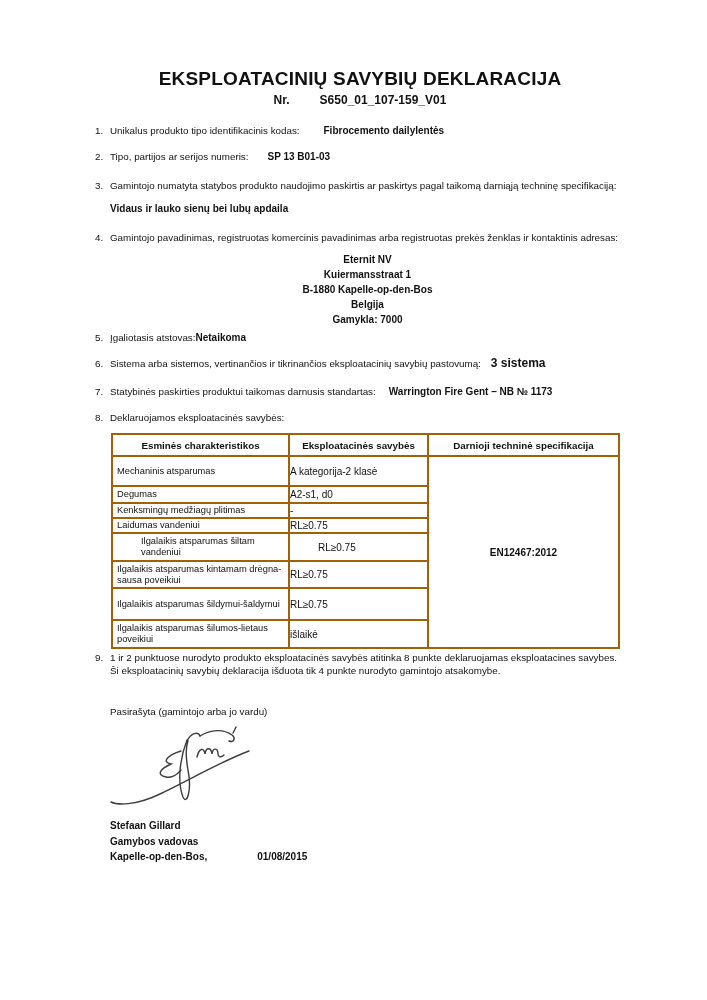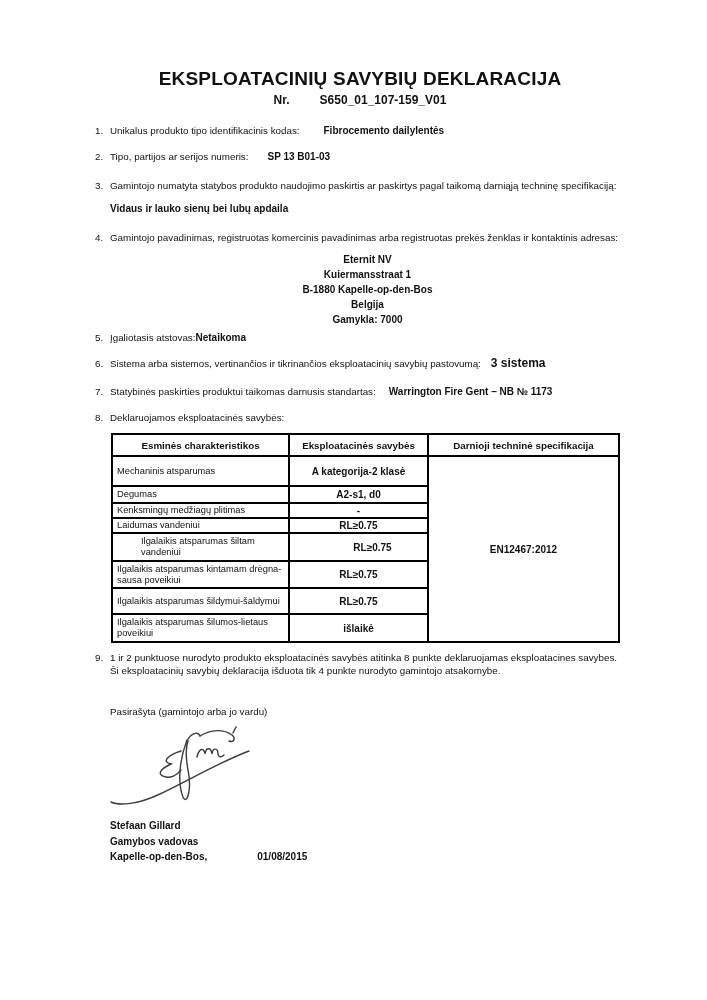--- a/index.html
+++ b/index.html
@@ -69,56 +69,56 @@
     line-height: 15px;
   }
   table.perf {
     position: absolute;
     top: 433px; left: 111px;
     width: 507px;
     border-collapse: collapse;
     table-layout: fixed;
   }
   table.perf td, table.perf th {
-    border: 2px solid #000000;
+    border: 2px solid #a16207;
     vertical-align: middle;
     overflow: hidden;
   }
   table.perf th {
     font-size: 9.8px;
     font-weight: 700;
     text-align: center;
     height: 22px;
   }
   td.c1 {
     font-size: 9.3px;
     font-weight: 400;
     text-align: left;
     padding: 1px 2px 1px 4px;
     line-height: 11px;
   }
   td.c2 {
     font-size: 10px;
-    font-weight: 700;
-    text-align: center;
+    font-weight: 400;
+    text-align: left;
   }
   td.c3 {
     font-size: 10px;
     font-weight: 700;
     text-align: center;
     border-left-width: 4px;
   }
   th.c3h { border-left-width: 4px; }
   tr.r1 td { height: 30px; }
   tr.r2 td { height: 17px; }
   tr.r3 td { height: 14px; }
   tr.r4 td { height: 14px; }
   tr.r5 td { height: 28px; padding-left: 28px; }
   tr.r6 td { height: 27px; }
-  tr.r7 td { height: 26px; }
+  tr.r7 td { height: 32px; }
   tr.r8 td { height: 28px; }
   .plain-line {
     position: absolute;
     left: 110px;
     font-size: 9.8px;
     white-space: nowrap;
   }
   .sig-svg {
     position: absolute;
     top: 726px; left: 105px;

